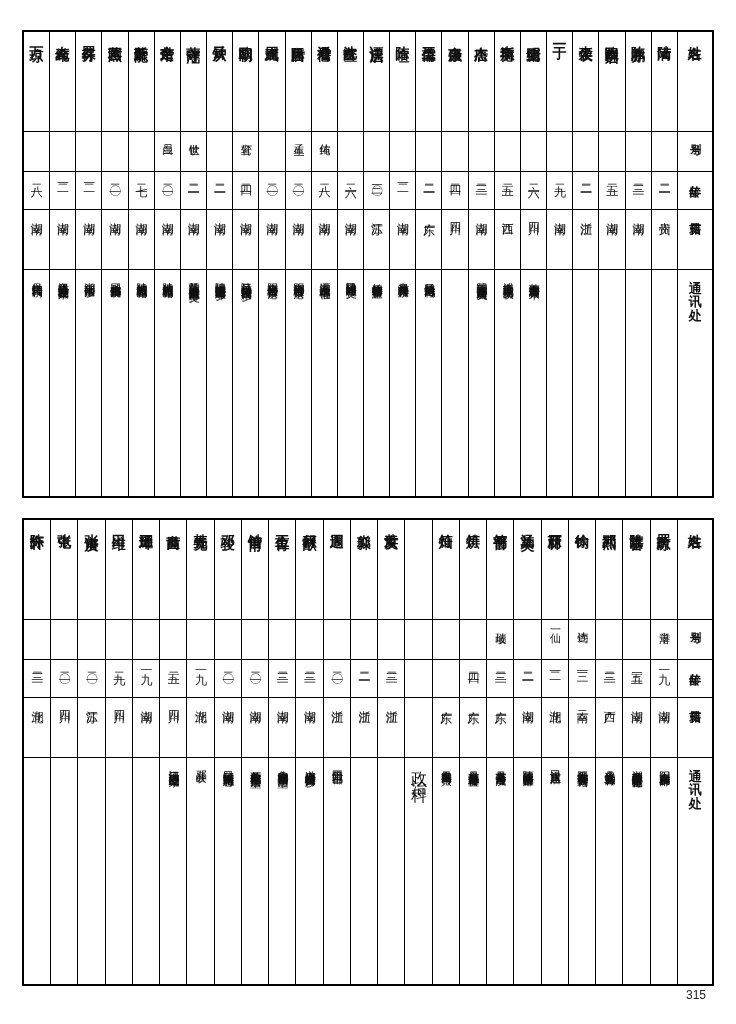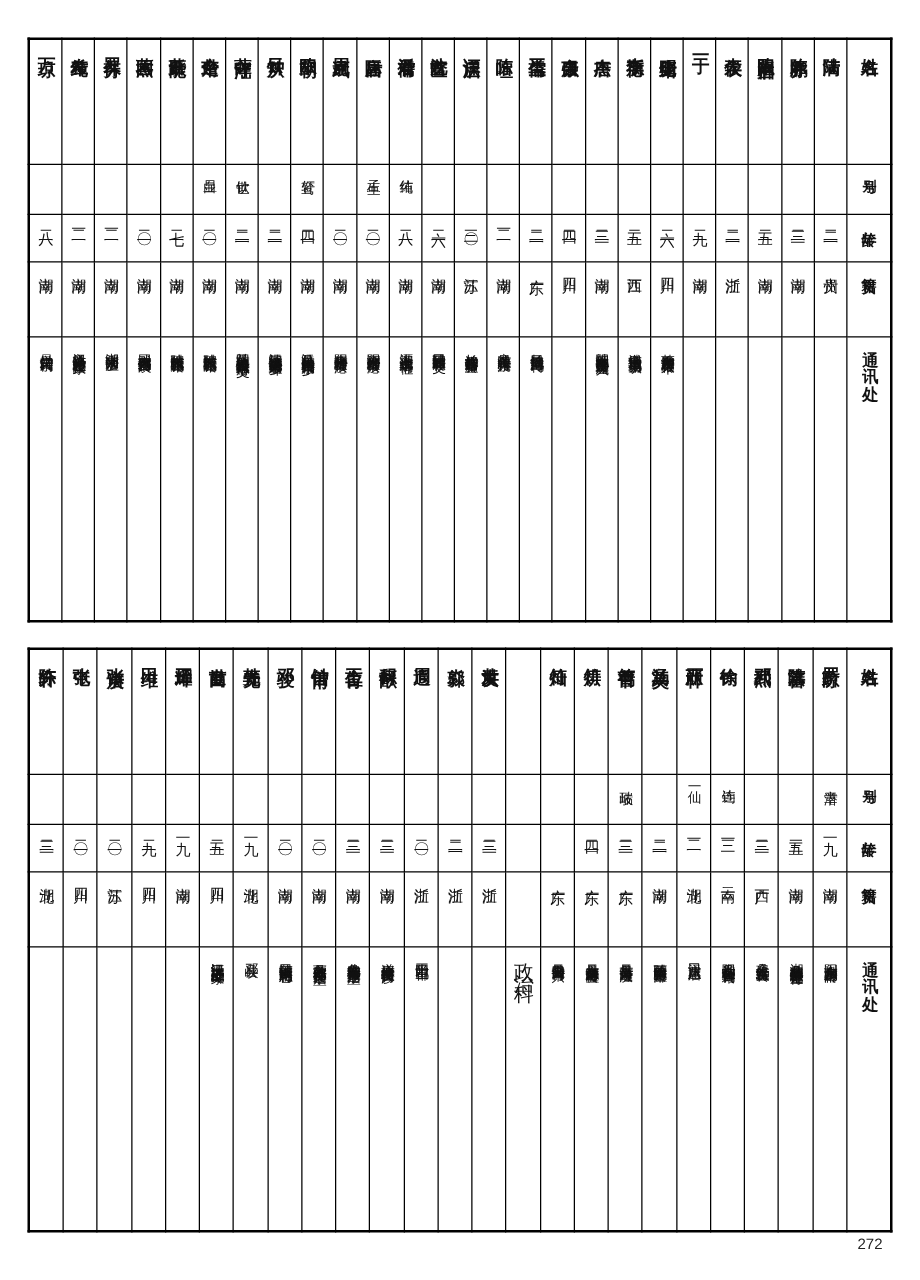--- a/index.html
+++ b/index.html
@@ -1395,14 +1395,14 @@
           </td>
           <td class="hdr hdr-addr" style="width:34px">
             <div class="addr-inner center">
               <span class="v">通讯处</span>
             </div>
           </td>
         </tr>
       </tbody>
     </table>
 
-  <div class="pagenum">272</div>
+  <div class="pagenum">315</div>
 </div>
 
 </body></html>

